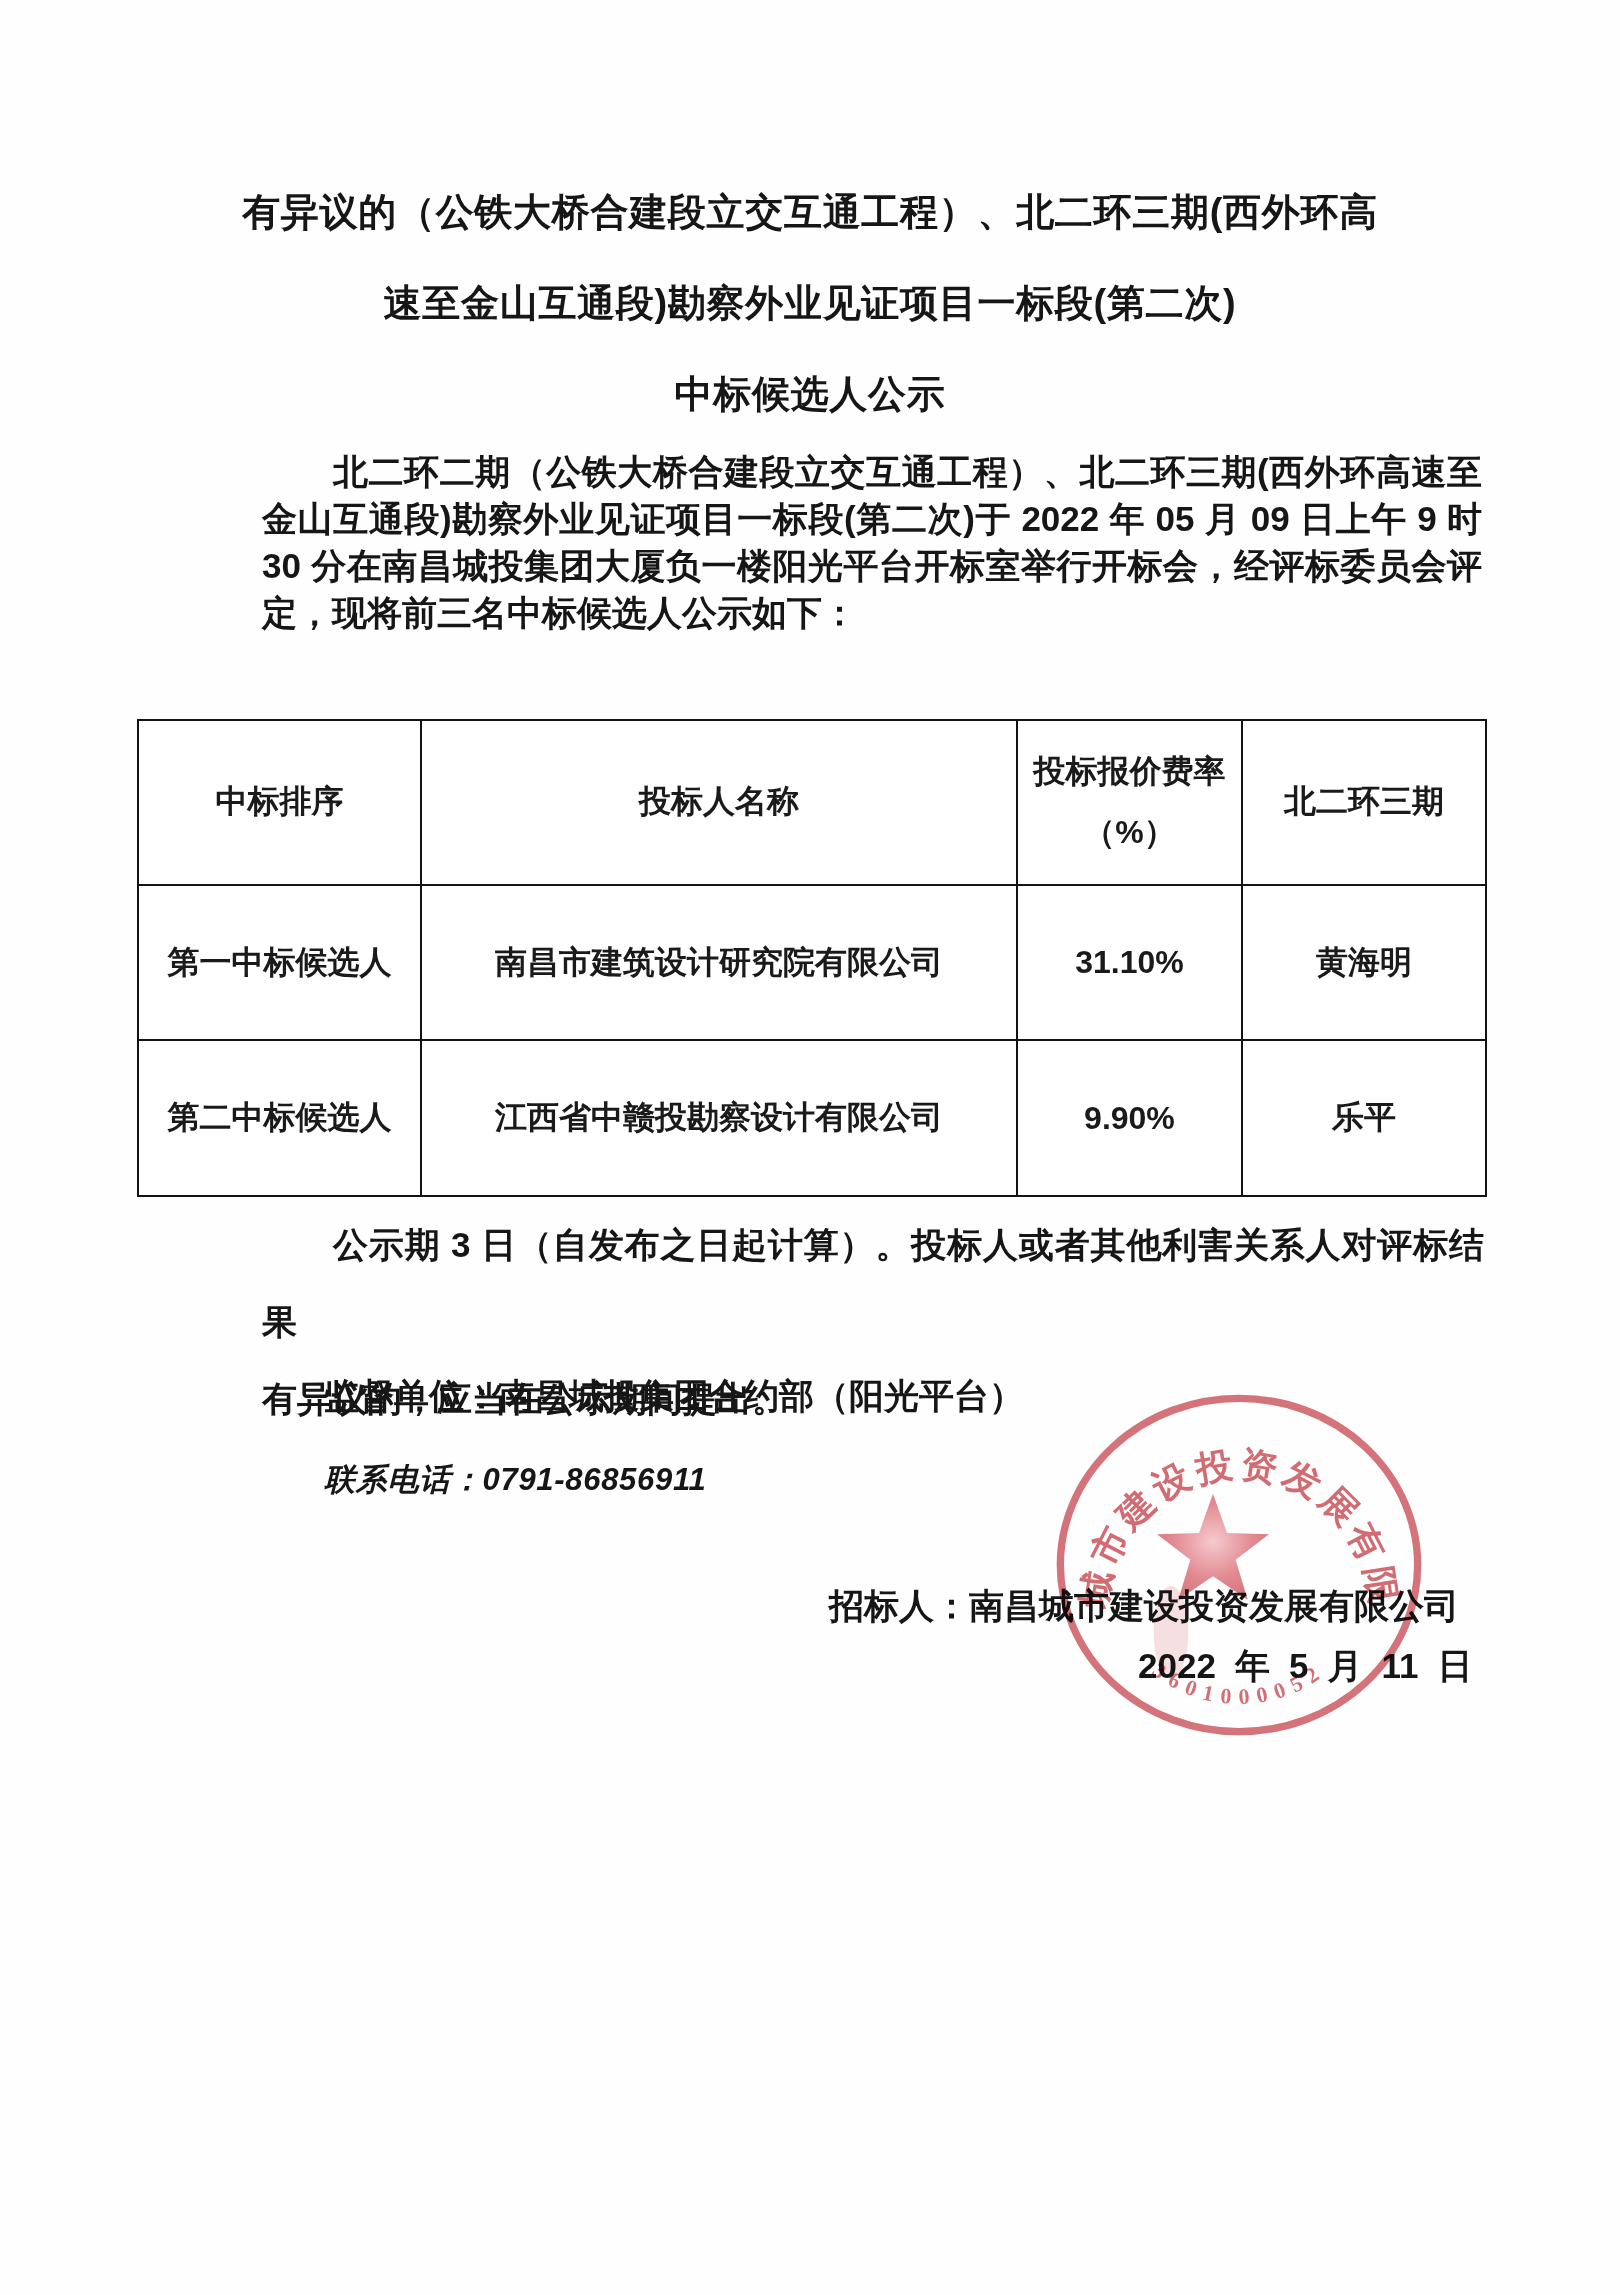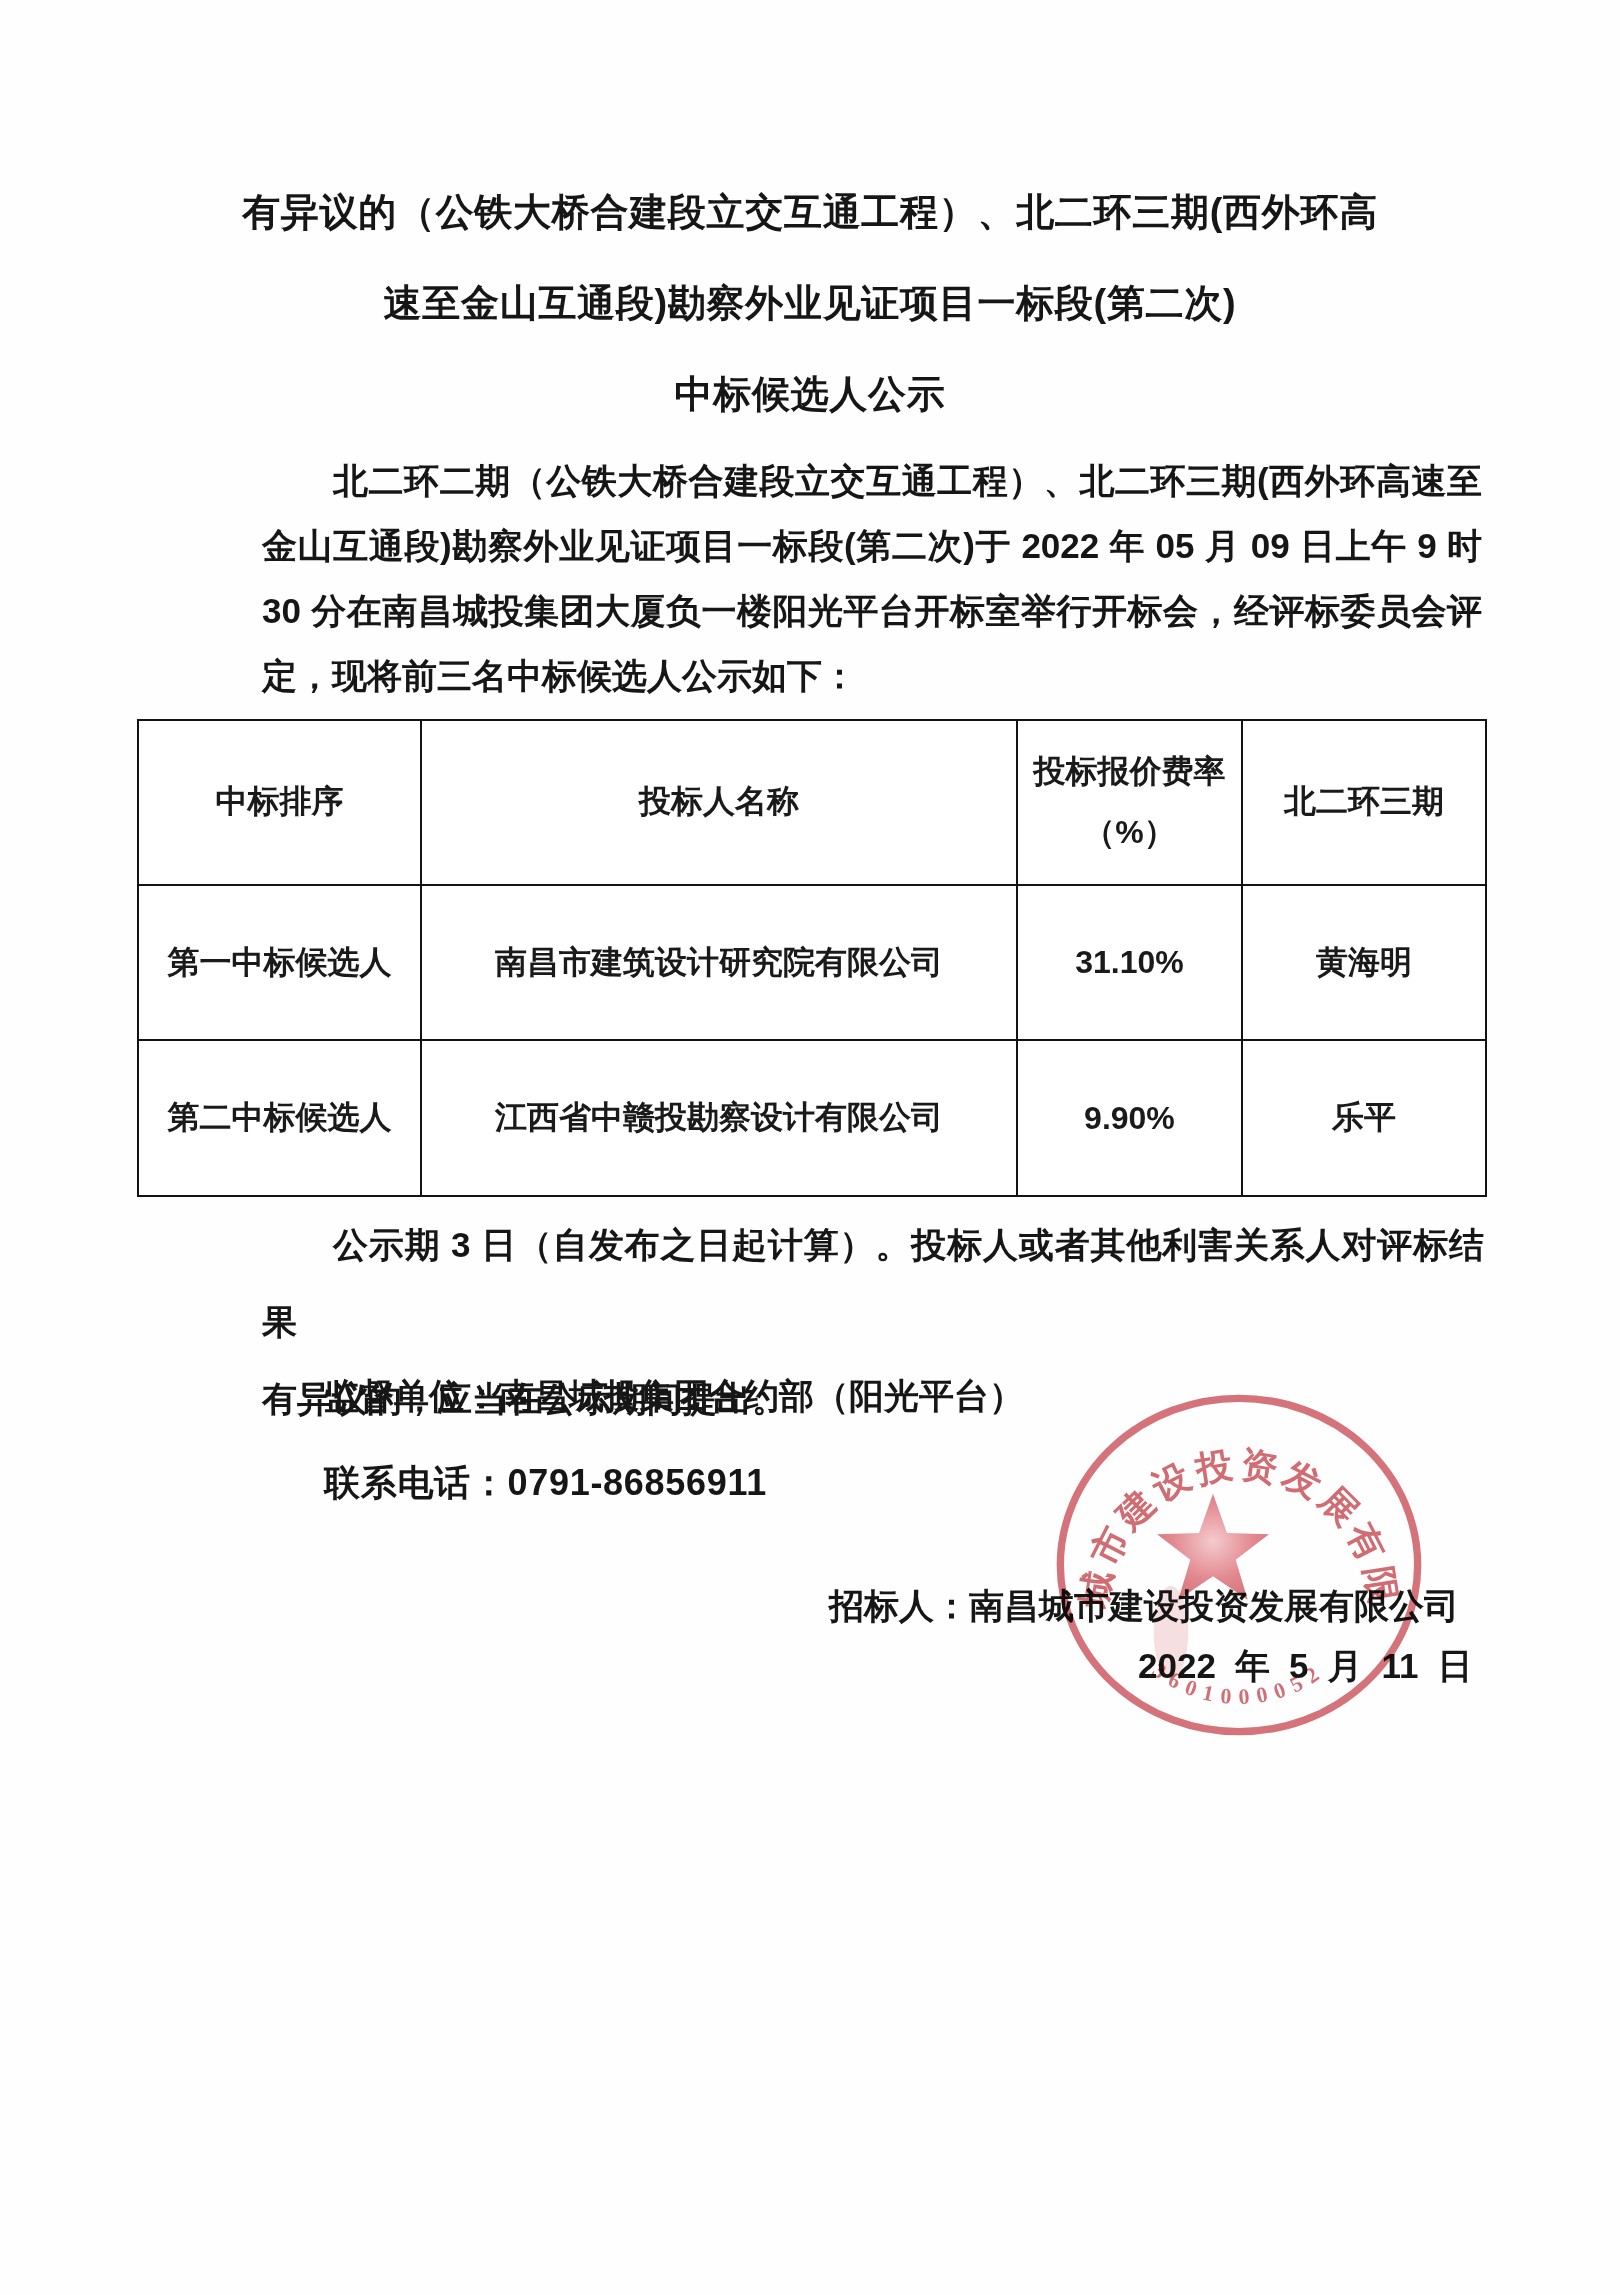--- a/index.html
+++ b/index.html
@@ -14,21 +14,21 @@
   .title-block{
     position:absolute;top:167px;left:0;right:0;
     text-align:center;
     font-size:38px;font-weight:700;
     line-height:91px;
     letter-spacing:0.7px;
   }
   .intro{
     position:absolute;top:448px;left:262px;width:1220px;
     font-size:35px;font-weight:600;
-    line-height:65px;
+    line-height:47px;
     text-align:justify;
     text-indent:71px;
     letter-spacing:0px;
   }
   table.bid-table{
     position:absolute;top:719px;left:137px;
     width:1350px;height:478px;
     border-collapse:collapse;
     table-layout:fixed;
     font-size:32px;
@@ -56,22 +56,23 @@
     line-height:77px;
     text-align:justify;
   }
   .notice .l1{text-indent:71px;}
   .supervisor{
     position:absolute;top:1373px;left:324px;
     font-size:35px;font-weight:600;white-space:nowrap;
   }
   .phone{
     position:absolute;top:1459px;left:324px;
-    font-size:36px;font-weight:700;white-space:nowrap;
+    font-size:31px;font-weight:700;white-space:nowrap;
     letter-spacing:0.7px;
+    font-style:italic;
   }
   .tenderer{
     position:absolute;top:1583px;left:829px;
     font-size:35px;font-weight:700;white-space:nowrap;
     z-index:2;
   }
   .doc-date{
     position:absolute;top:1643px;left:1138px;
     font-size:35px;font-weight:700;white-space:nowrap;
     word-spacing:9.3px;

